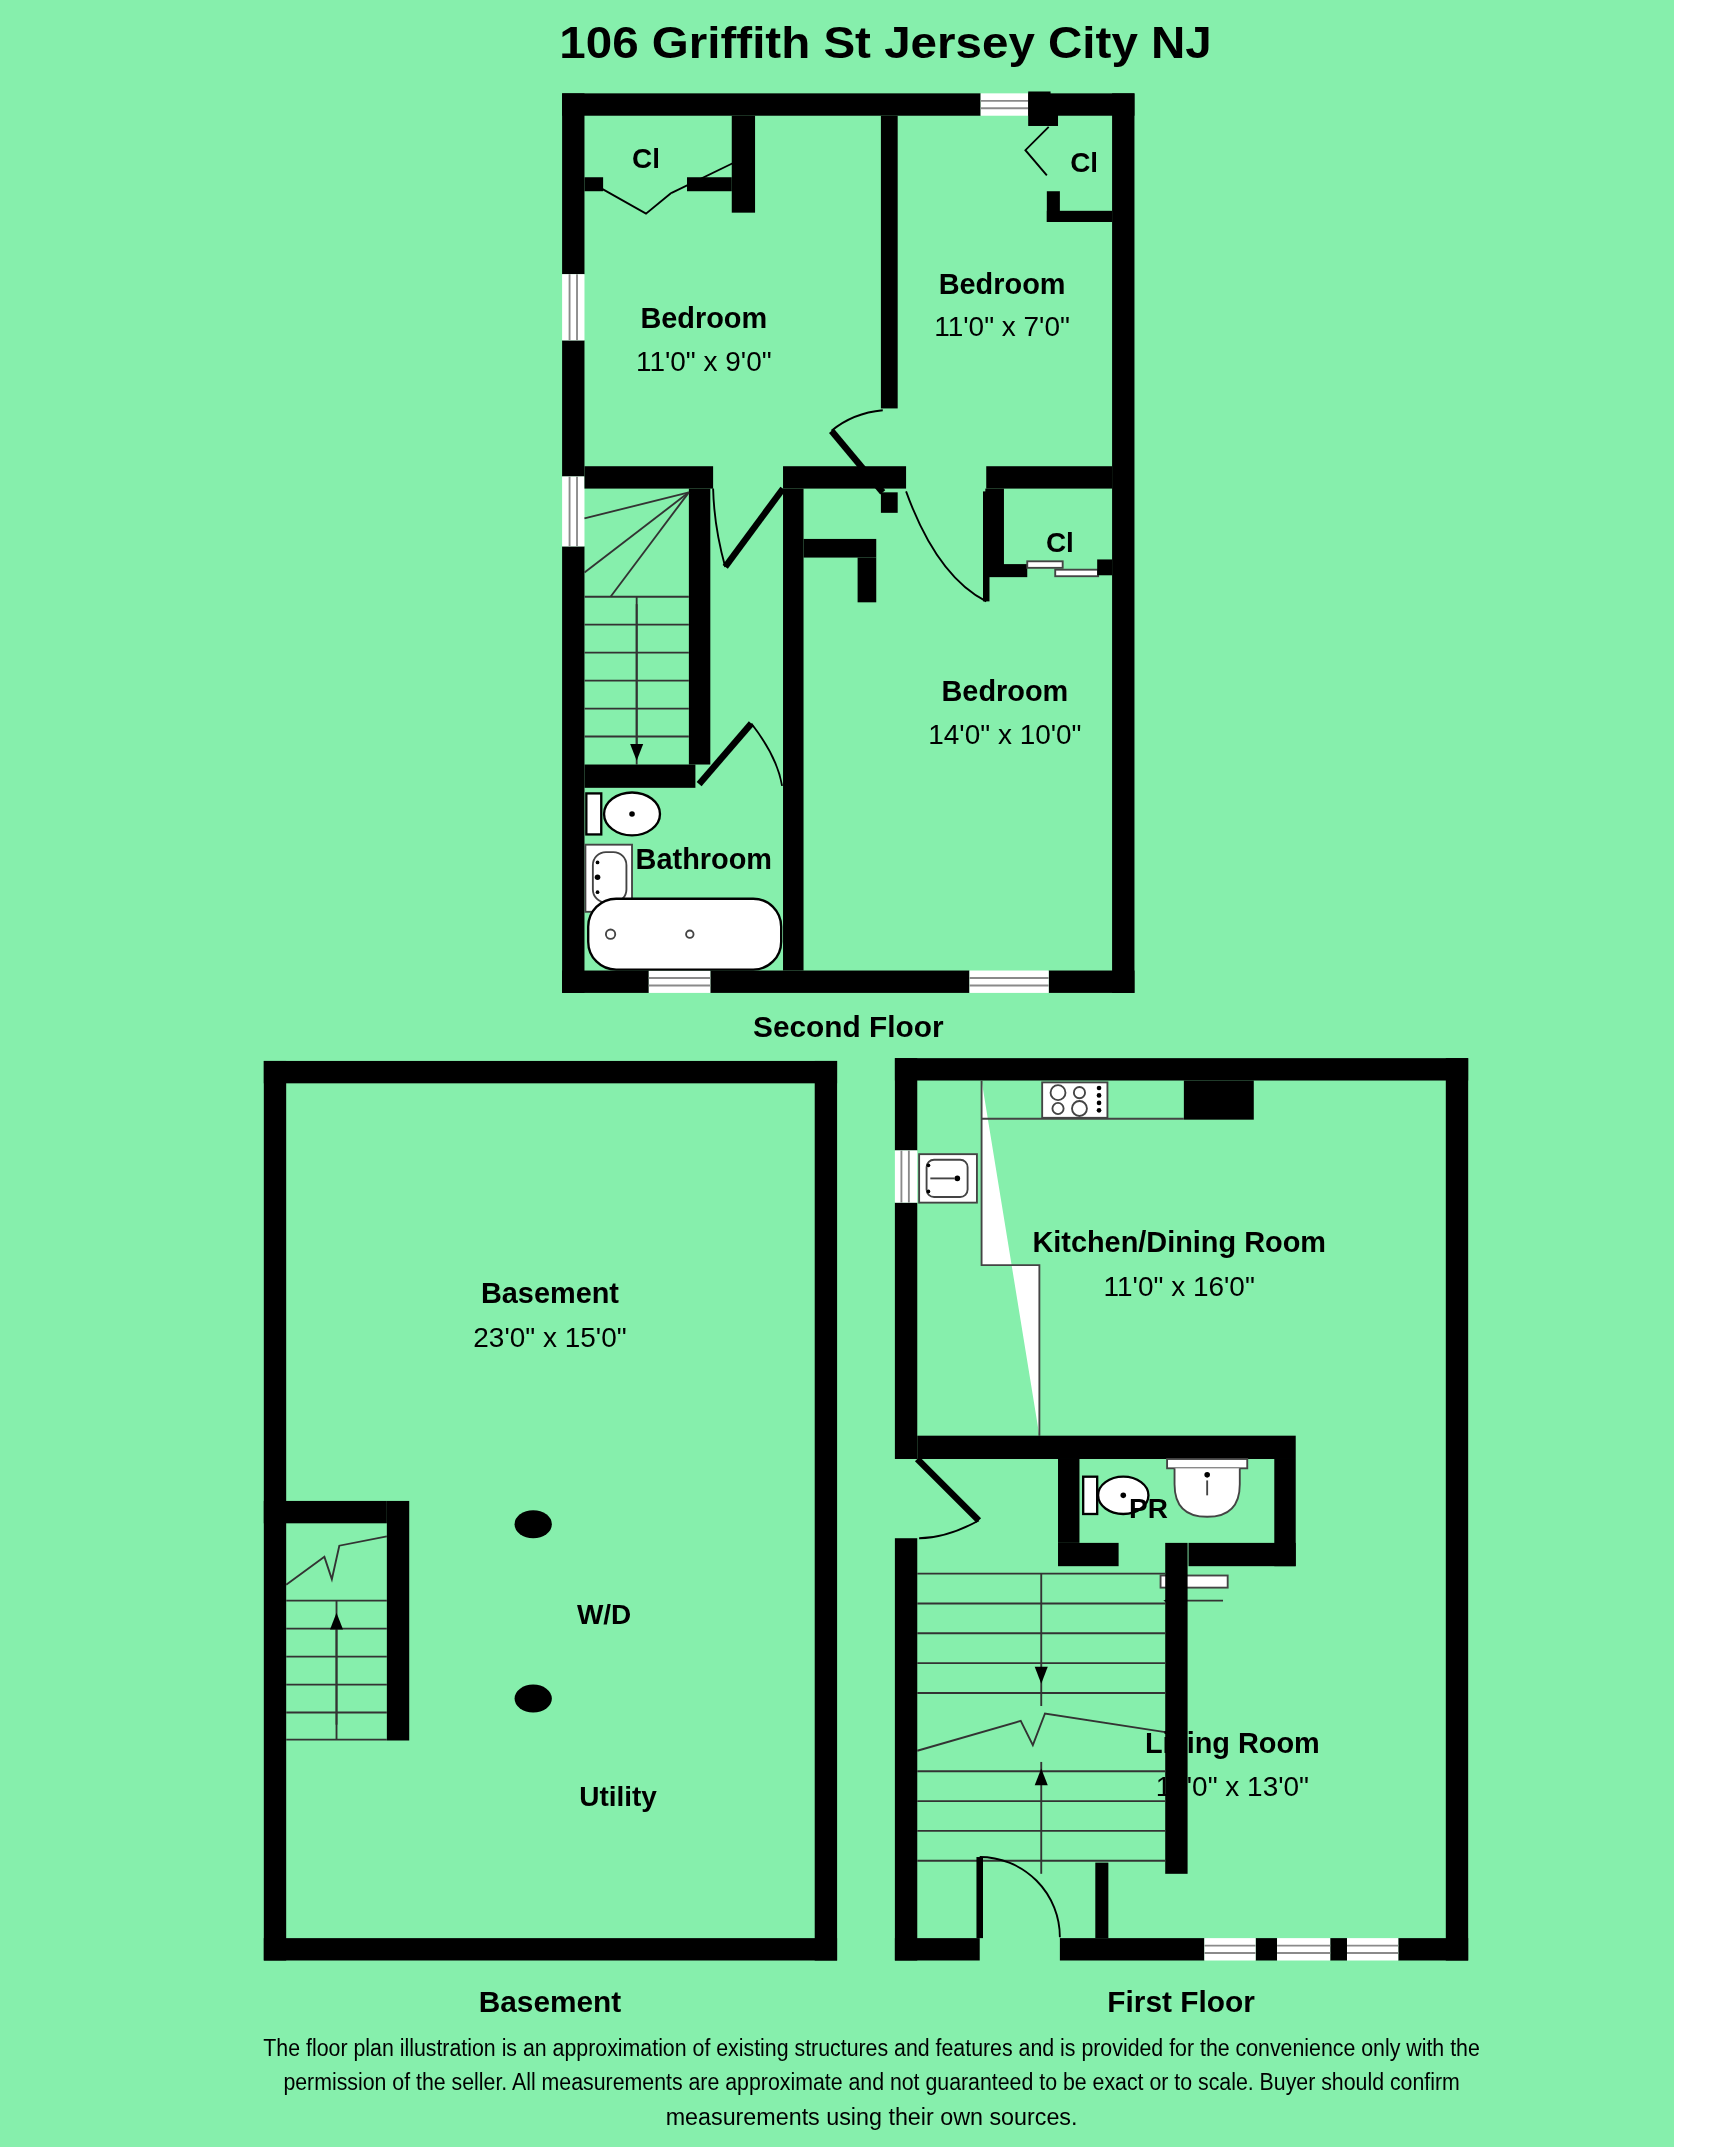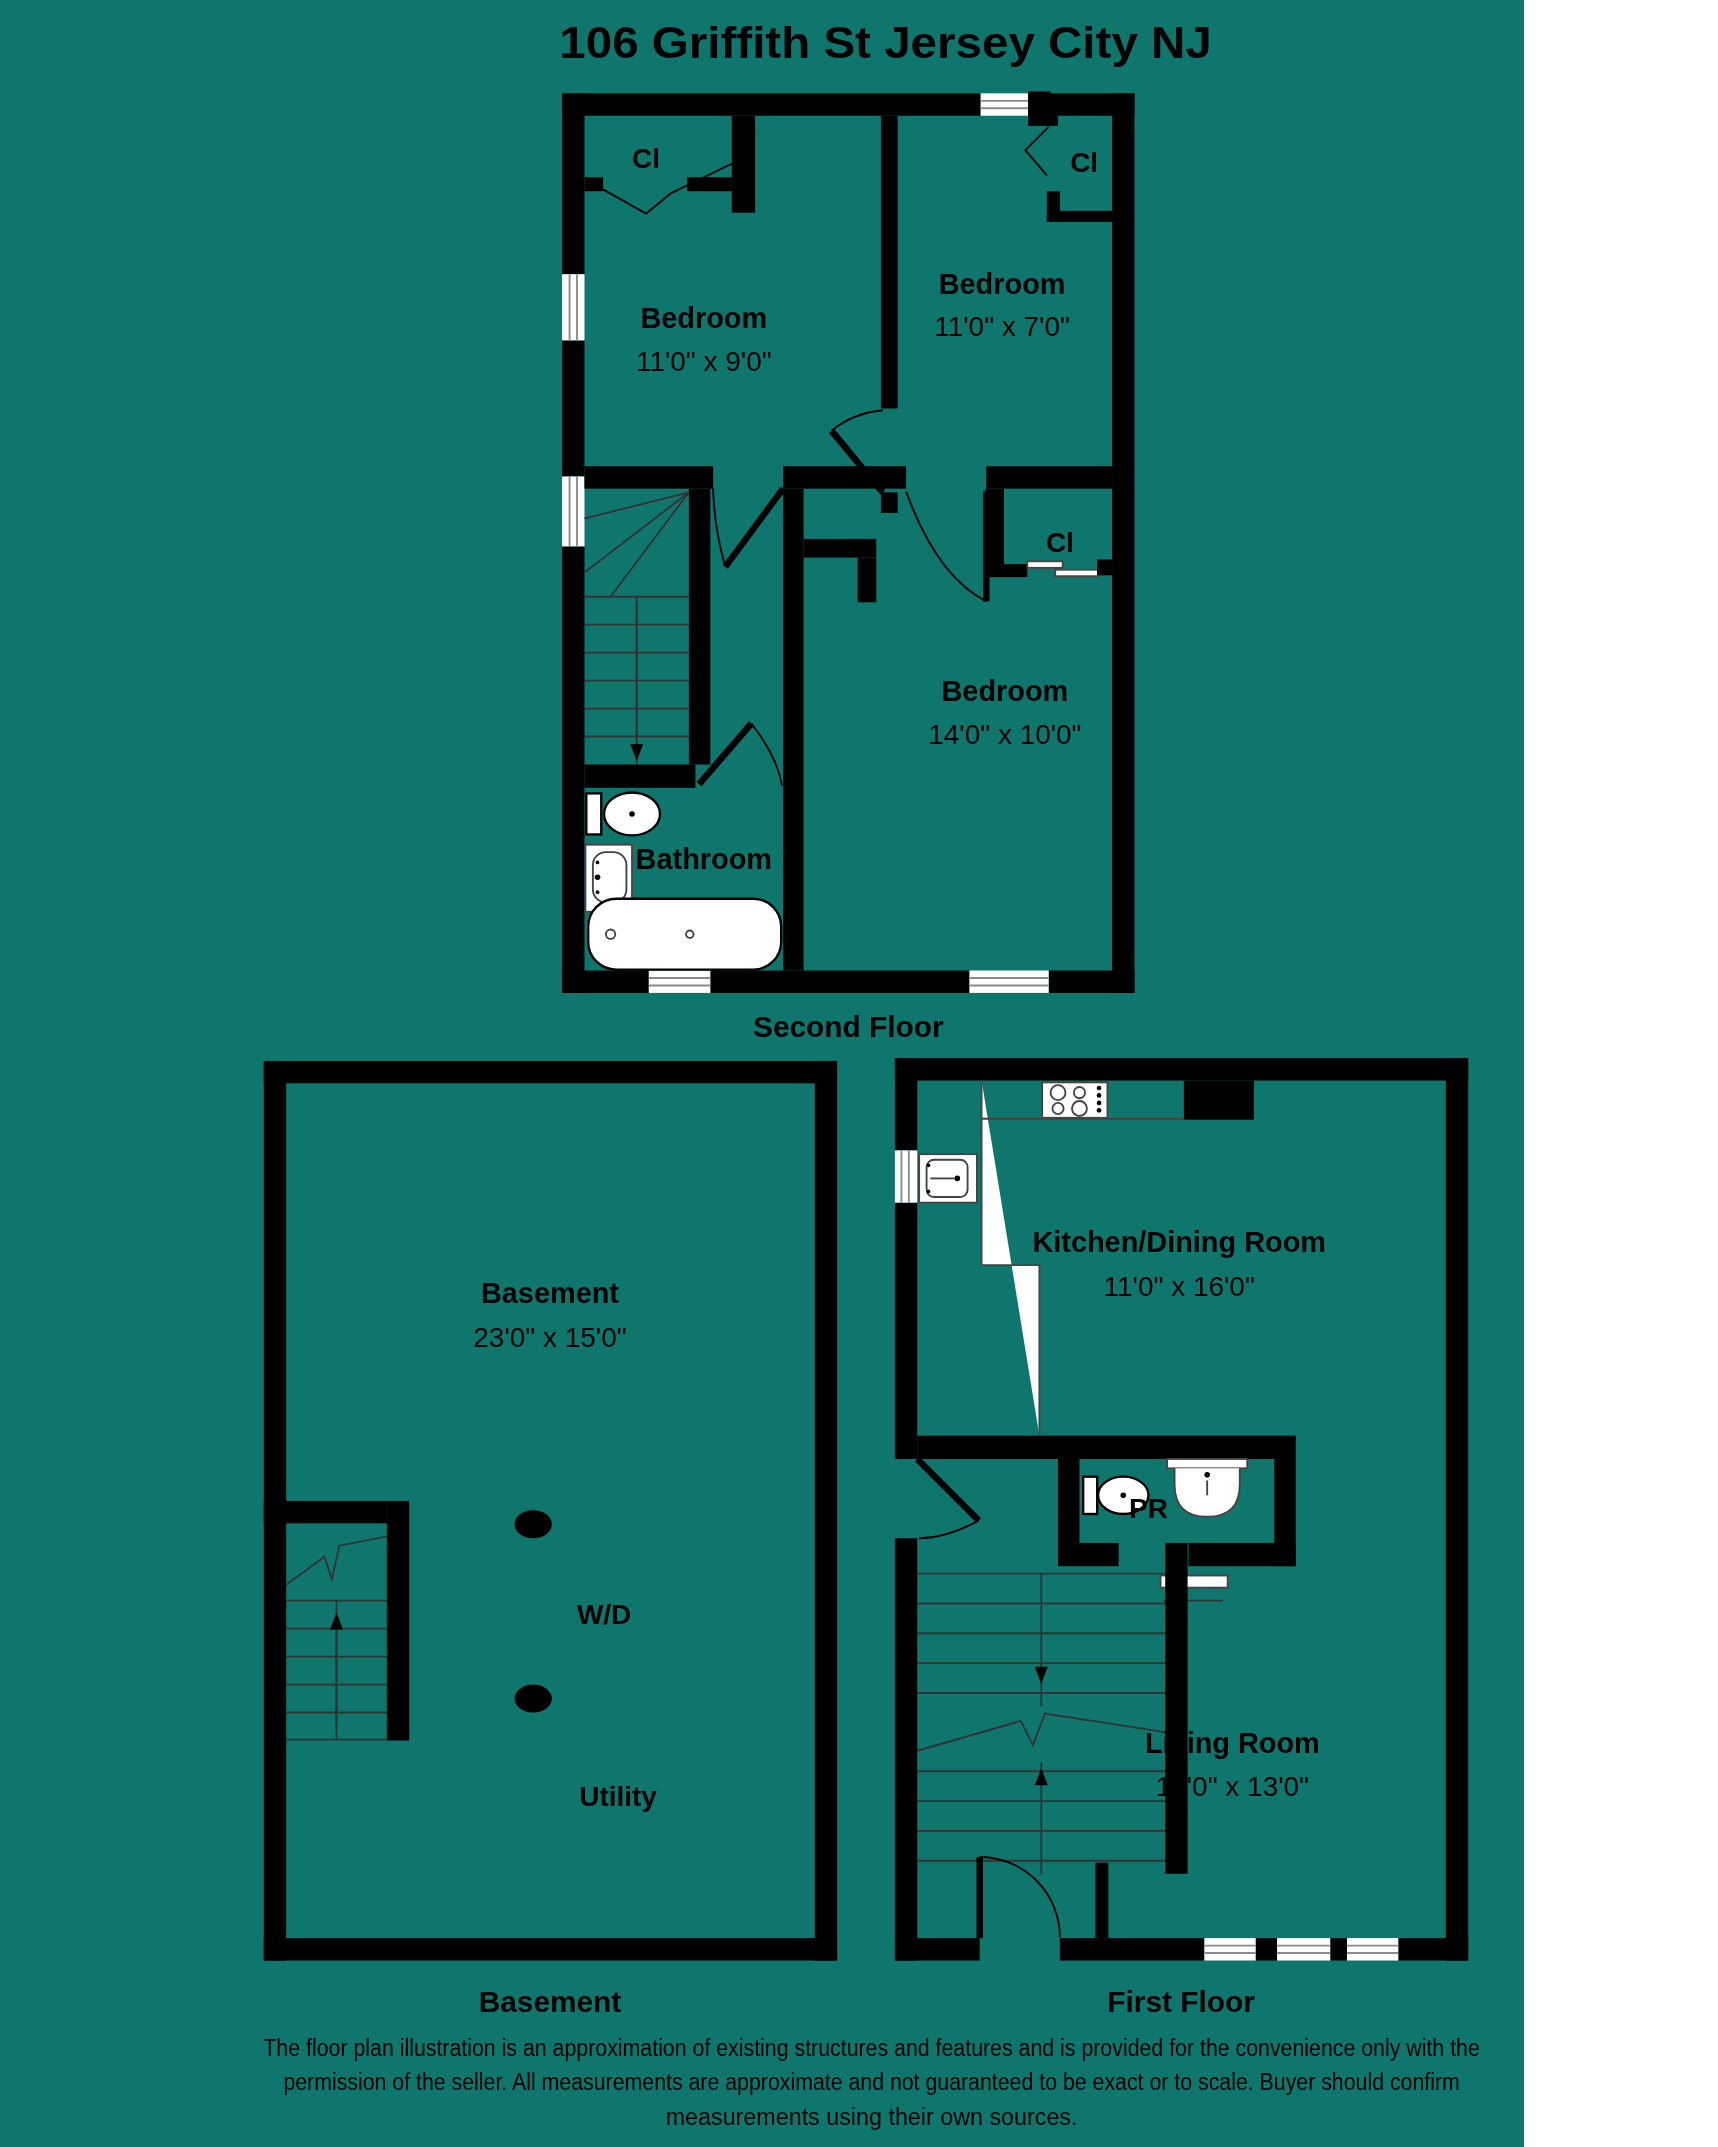--- a/index.html
+++ b/index.html
@@ -1,16 +1,16 @@
 <!DOCTYPE html>
 <html style="font-size:15px"><head>
 <meta charset="utf-8">
 <style>
   html,body{margin:0;padding:0;background:#fff;}
-  .page{position:relative;width:1524px;height:2148px;background:#0f766e;overflow:hidden;}
+  .page{position:relative;width:1674px;height:2148px;background:#86efac;overflow:hidden;}
   svg{position:absolute;left:0;top:0;}
   text{font-family:"Liberation Sans","DejaVu Sans",sans-serif;fill:#000;}
   .title{font-size:47px;font-weight:bold;}
   .room-name{font-size:31px;font-weight:bold;}
   .room-dims{font-size:30px;font-weight:normal;}
   .small-label{font-size:30px;font-weight:bold;}
   .caption{font-size:32px;font-weight:bold;}
   .disclaimer{font-size:25px;font-weight:normal;}
   .wall{fill:#000;stroke:none;}
   .thinline{stroke:#000;stroke-width:2;fill:none;}

